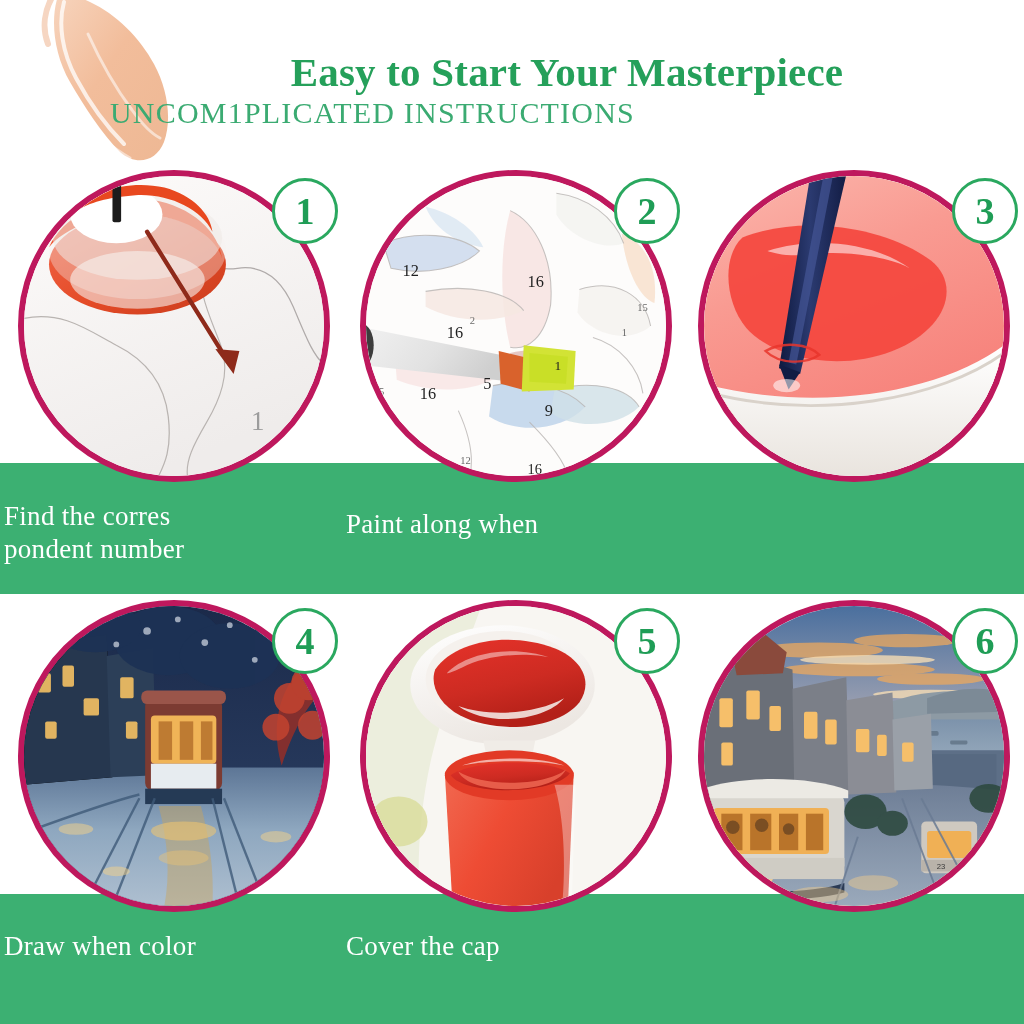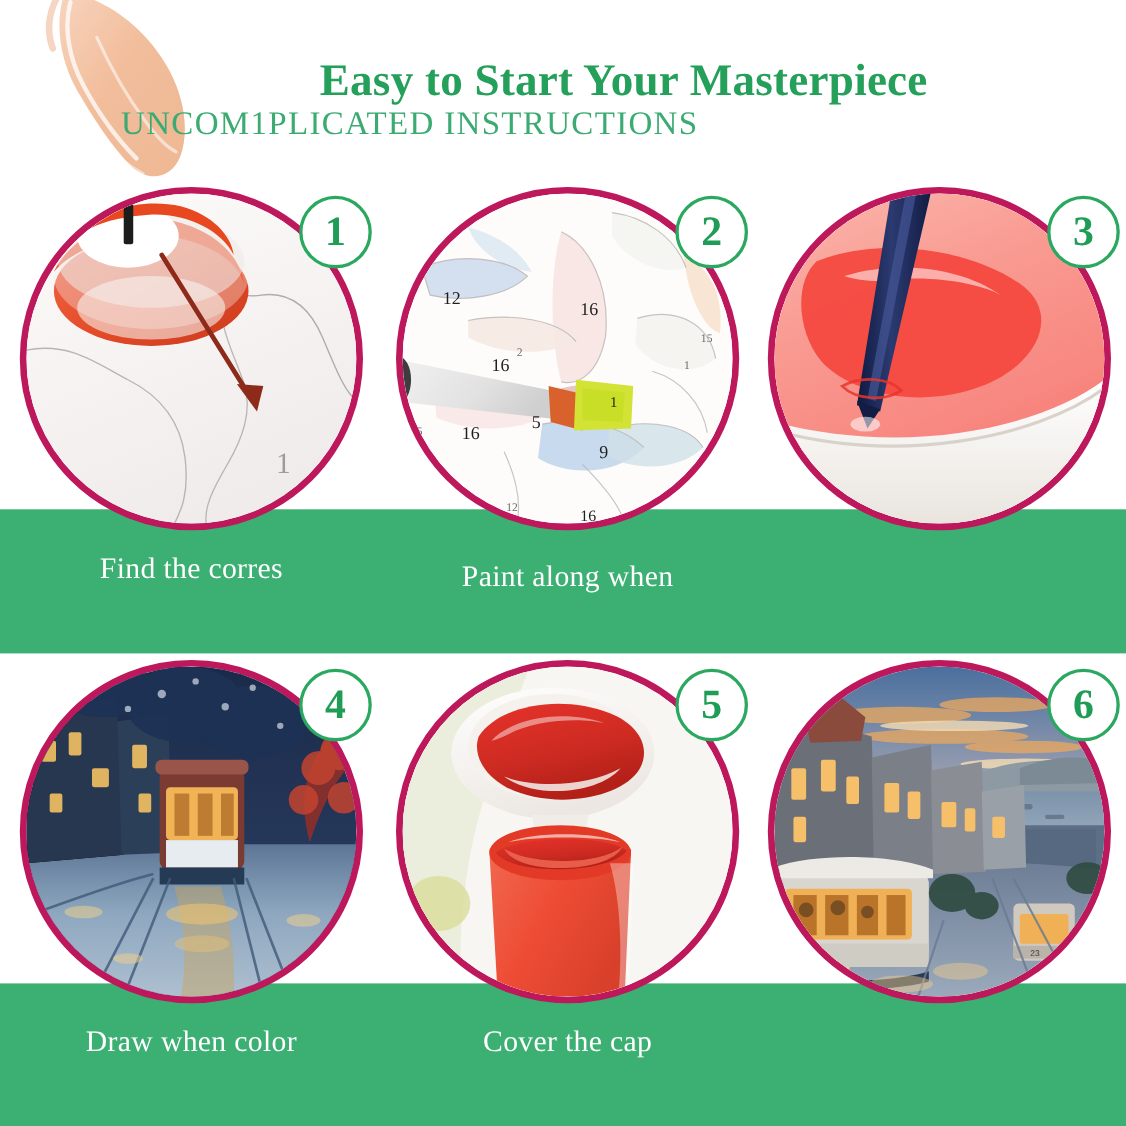--- a/index.html
+++ b/index.html
@@ -134,21 +134,20 @@
     font-weight: bold;
     line-height: 60px;
     text-align: center;
     z-index: 5;
   }
 
   .caption {
     position: absolute;
     top: 330px;
     width: 340px;
-    text-align: center;
     color: #ffffff;
     font-family: "Liberation Serif", serif;
     font-size: 27px;
     line-height: 33px;
     letter-spacing: 0.3px;
   }
   .caption.one-line { top: 338px; }
 
   
   .row-2 .caption      { top: 330px; }
@@ -225,20 +224,21 @@
 
             <path d="M128 58 L214 196" stroke="#8e2a1a" stroke-width="4.5" stroke-linecap="round" fill="none"></path>
             <path d="M218 206 L199 180 L224 182 Z" fill="#8e2a1a"></path>
             <text x="236" y="264" font-family="Liberation Serif, serif" font-size="28" fill="#9c9c9c">1</text>
           </svg>
         </div>
         <div class="badge">1</div>
       </div>
       <div class="caption">
         <div>Find the corres</div>
+        <div>pondent number</div>
       </div>
     </div>
 
     <div class="step col-2">
       <div class="circle-wrap">
         <div class="photo">
           <svg viewBox="0 0 312 312" xmlns="http://www.w3.org/2000/svg">
             <defs>
               <linearGradient id="handleG" x1="0" y1="0" x2="1" y2="0.3">
                 <stop offset="0%" stop-color="#f2f2f2"></stop>

